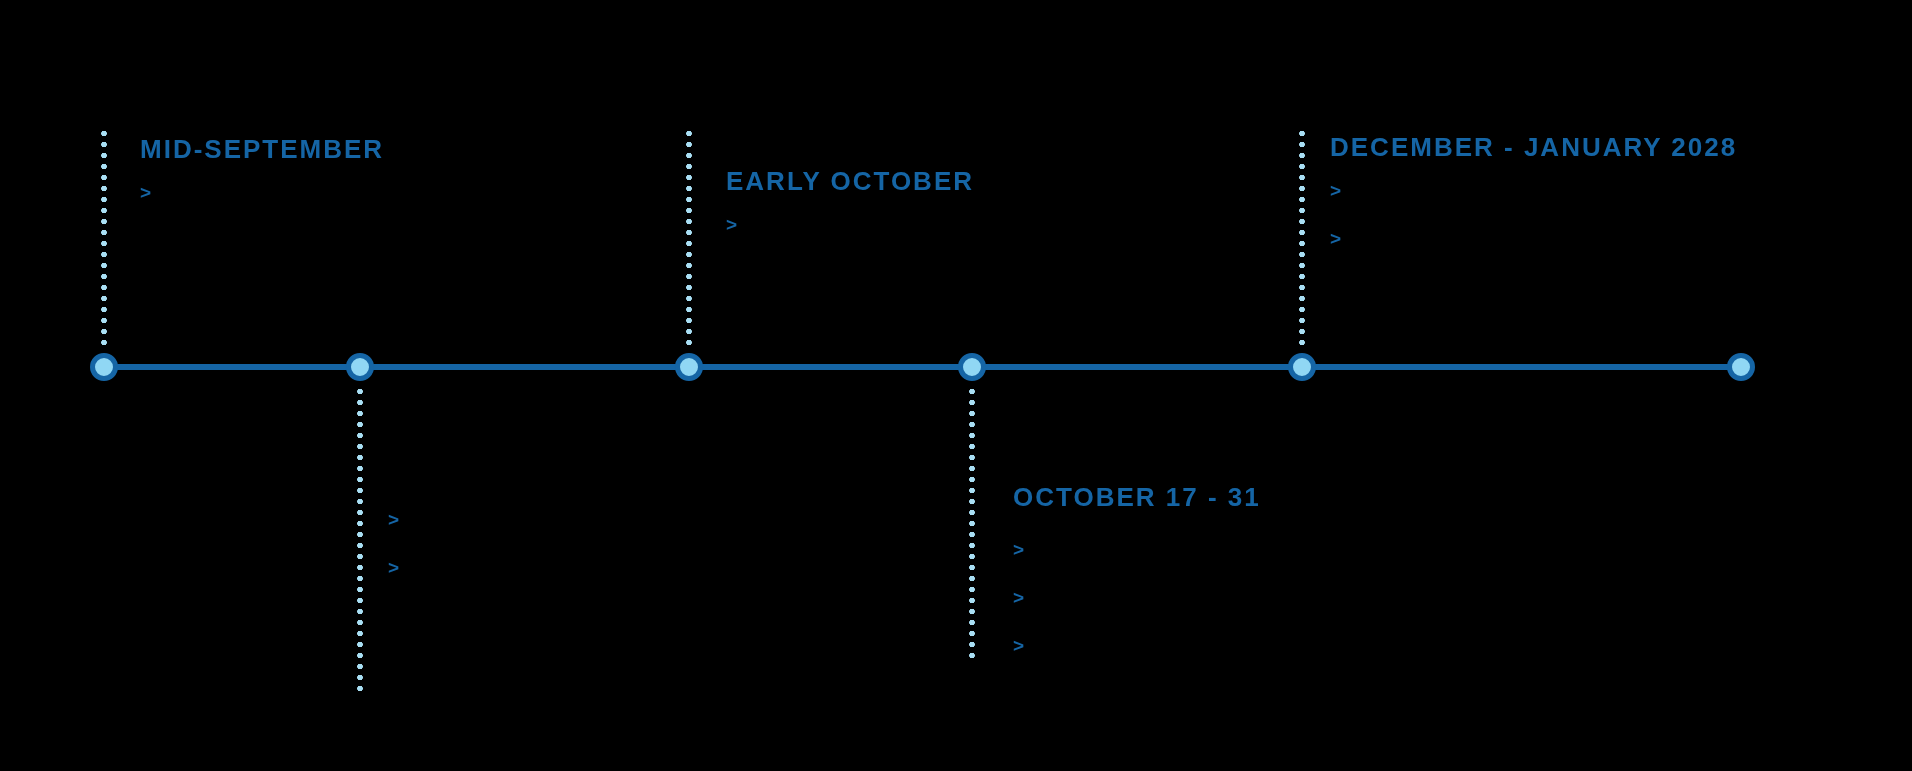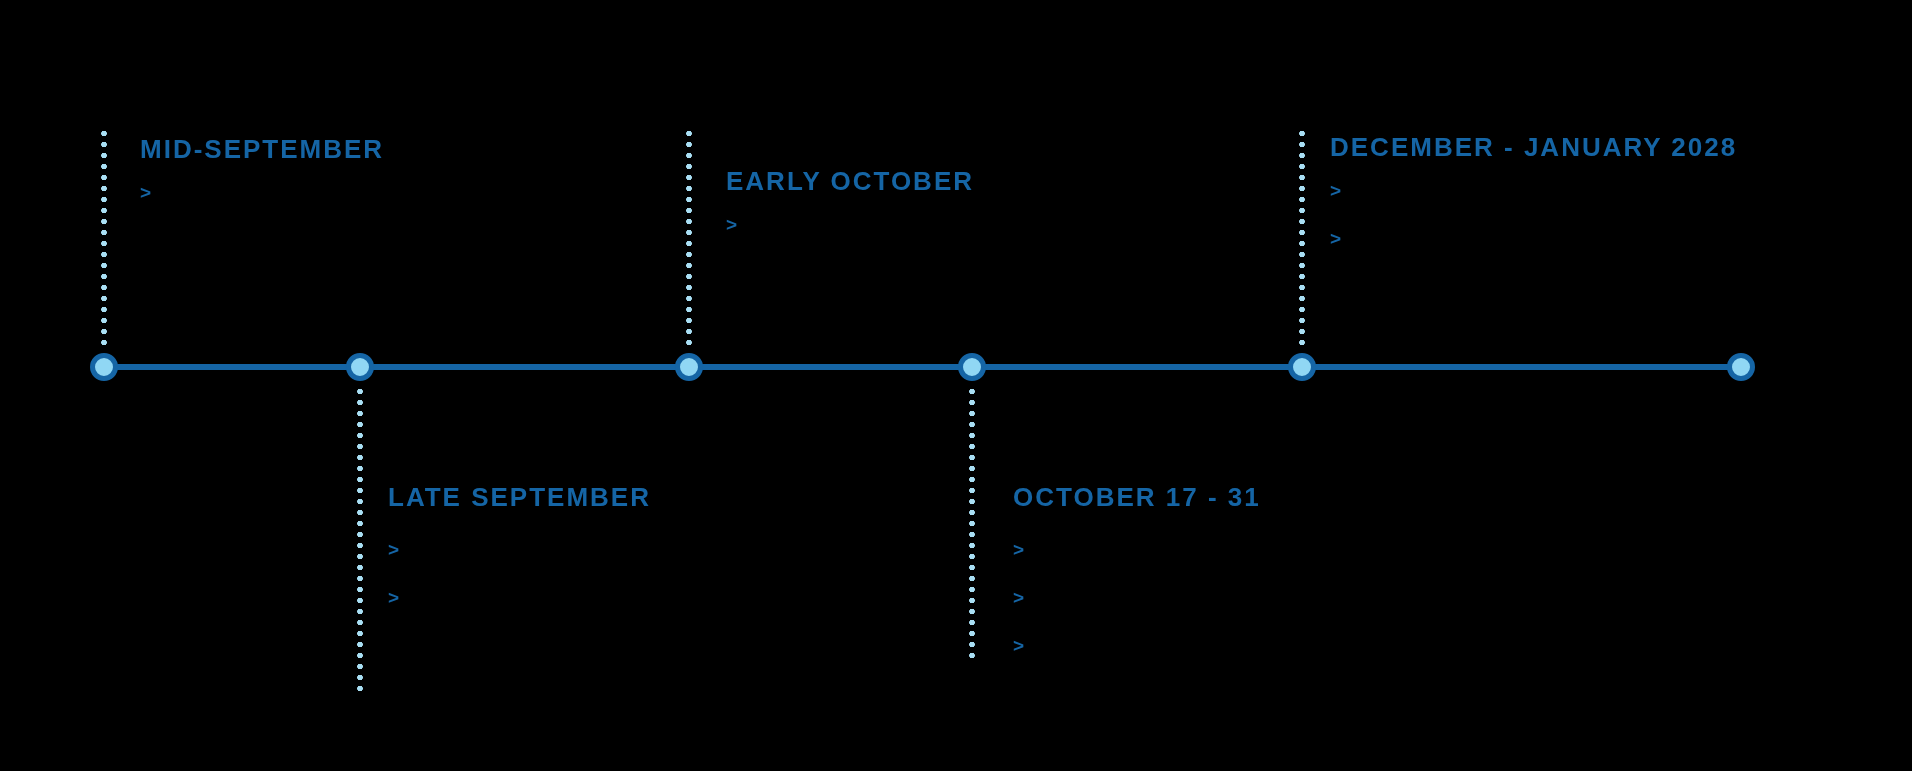--- a/index.html
+++ b/index.html
@@ -111,21 +111,20 @@
   <div class="node n4"></div>
   <div class="node n5"></div>
   <div class="node n6"></div>
 
   <div class="event top e1">
     <div class="event-label">MID-SEPTEMBER</div>
     <span class="chevron">&gt;</span>
   </div>
 
   <div class="event bottom e2">
-    <div class="event-label">LATE SEPTEMBER</div>
     <span class="chevron">&gt;</span>
     <span class="chevron">&gt;</span>
   </div>
 
   <div class="event top e3">
     <div class="event-label">EARLY OCTOBER</div>
     <span class="chevron">&gt;</span>
   </div>
 
   <div class="event bottom e4">

